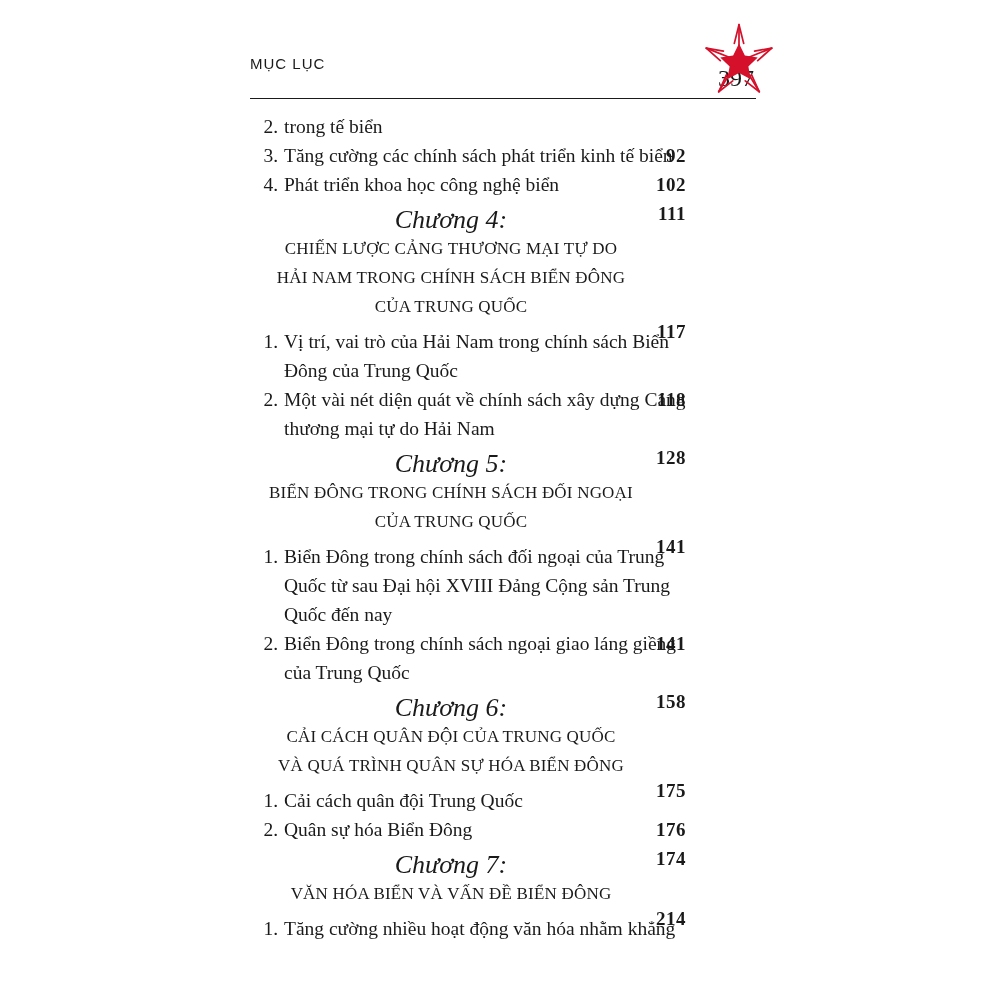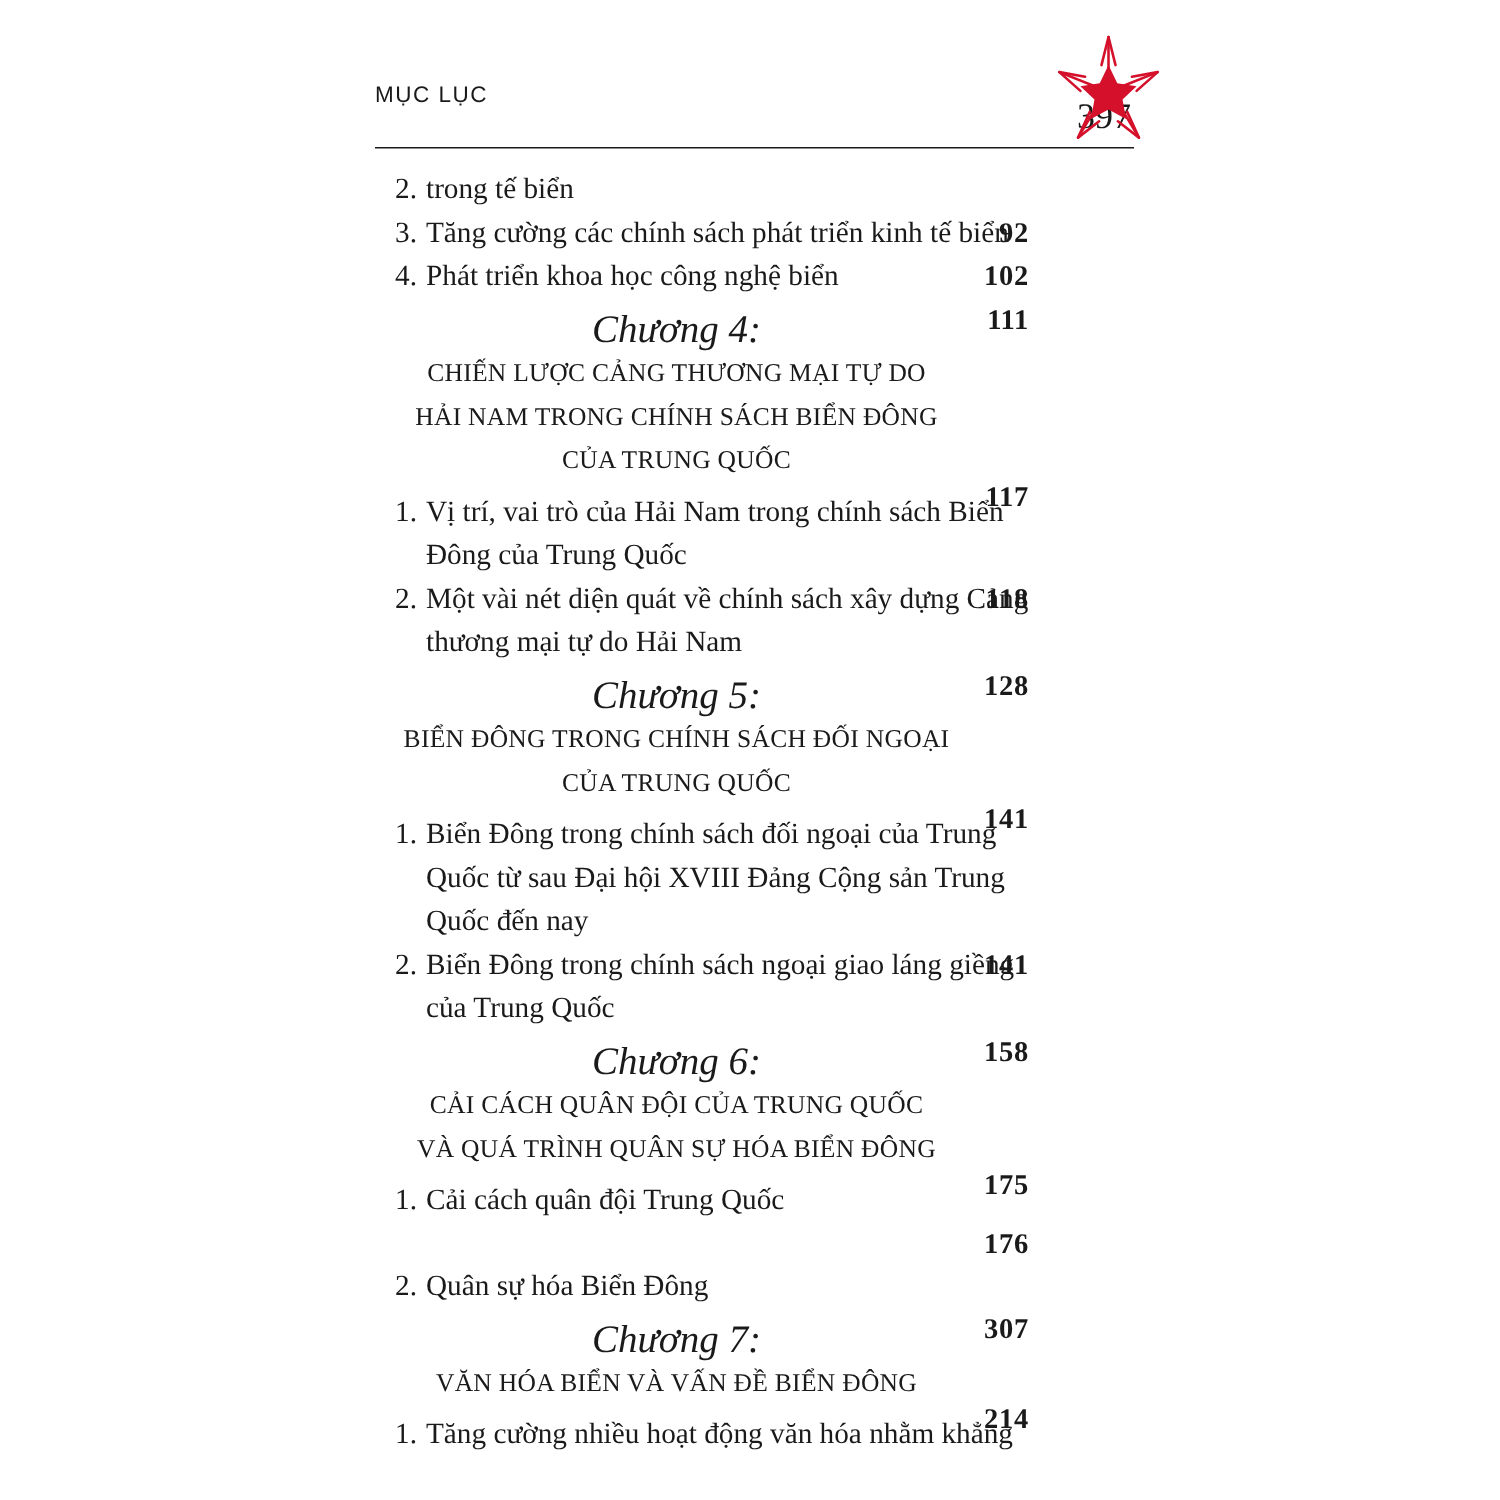--- a/index.html
+++ b/index.html
@@ -254,23 +254,23 @@
       </div>
       <div class="entry">
         <span class="num">1.</span>
         <div style="position: relative;">
           <span class="txt">Cải cách quân đội Trung Quốc</span>
           <span class="page-no">176</span>
         </div>
       </div>
       <div class="entry">
         <span class="num">2.</span>
-        <div style="position: relative; margin-top: 28px;">
+        <div style="position: relative;">
           <span class="txt">Quân sự hóa Biển Đông</span>
-          <span class="page-no">307</span>
+          <span class="page-no">174</span>
         </div>
       </div>
       <div class="chapter">
         <div class="chap-label">Chương 7:</div>
         <div style="position: relative;">
           <div class="chap-title">VĂN HÓA BIỂN VÀ VẤN ĐỀ BIỂN ĐÔNG</div>
           <span class="page-no">214</span>
         </div>
         <div class="spacer-sm"></div>
       </div>

